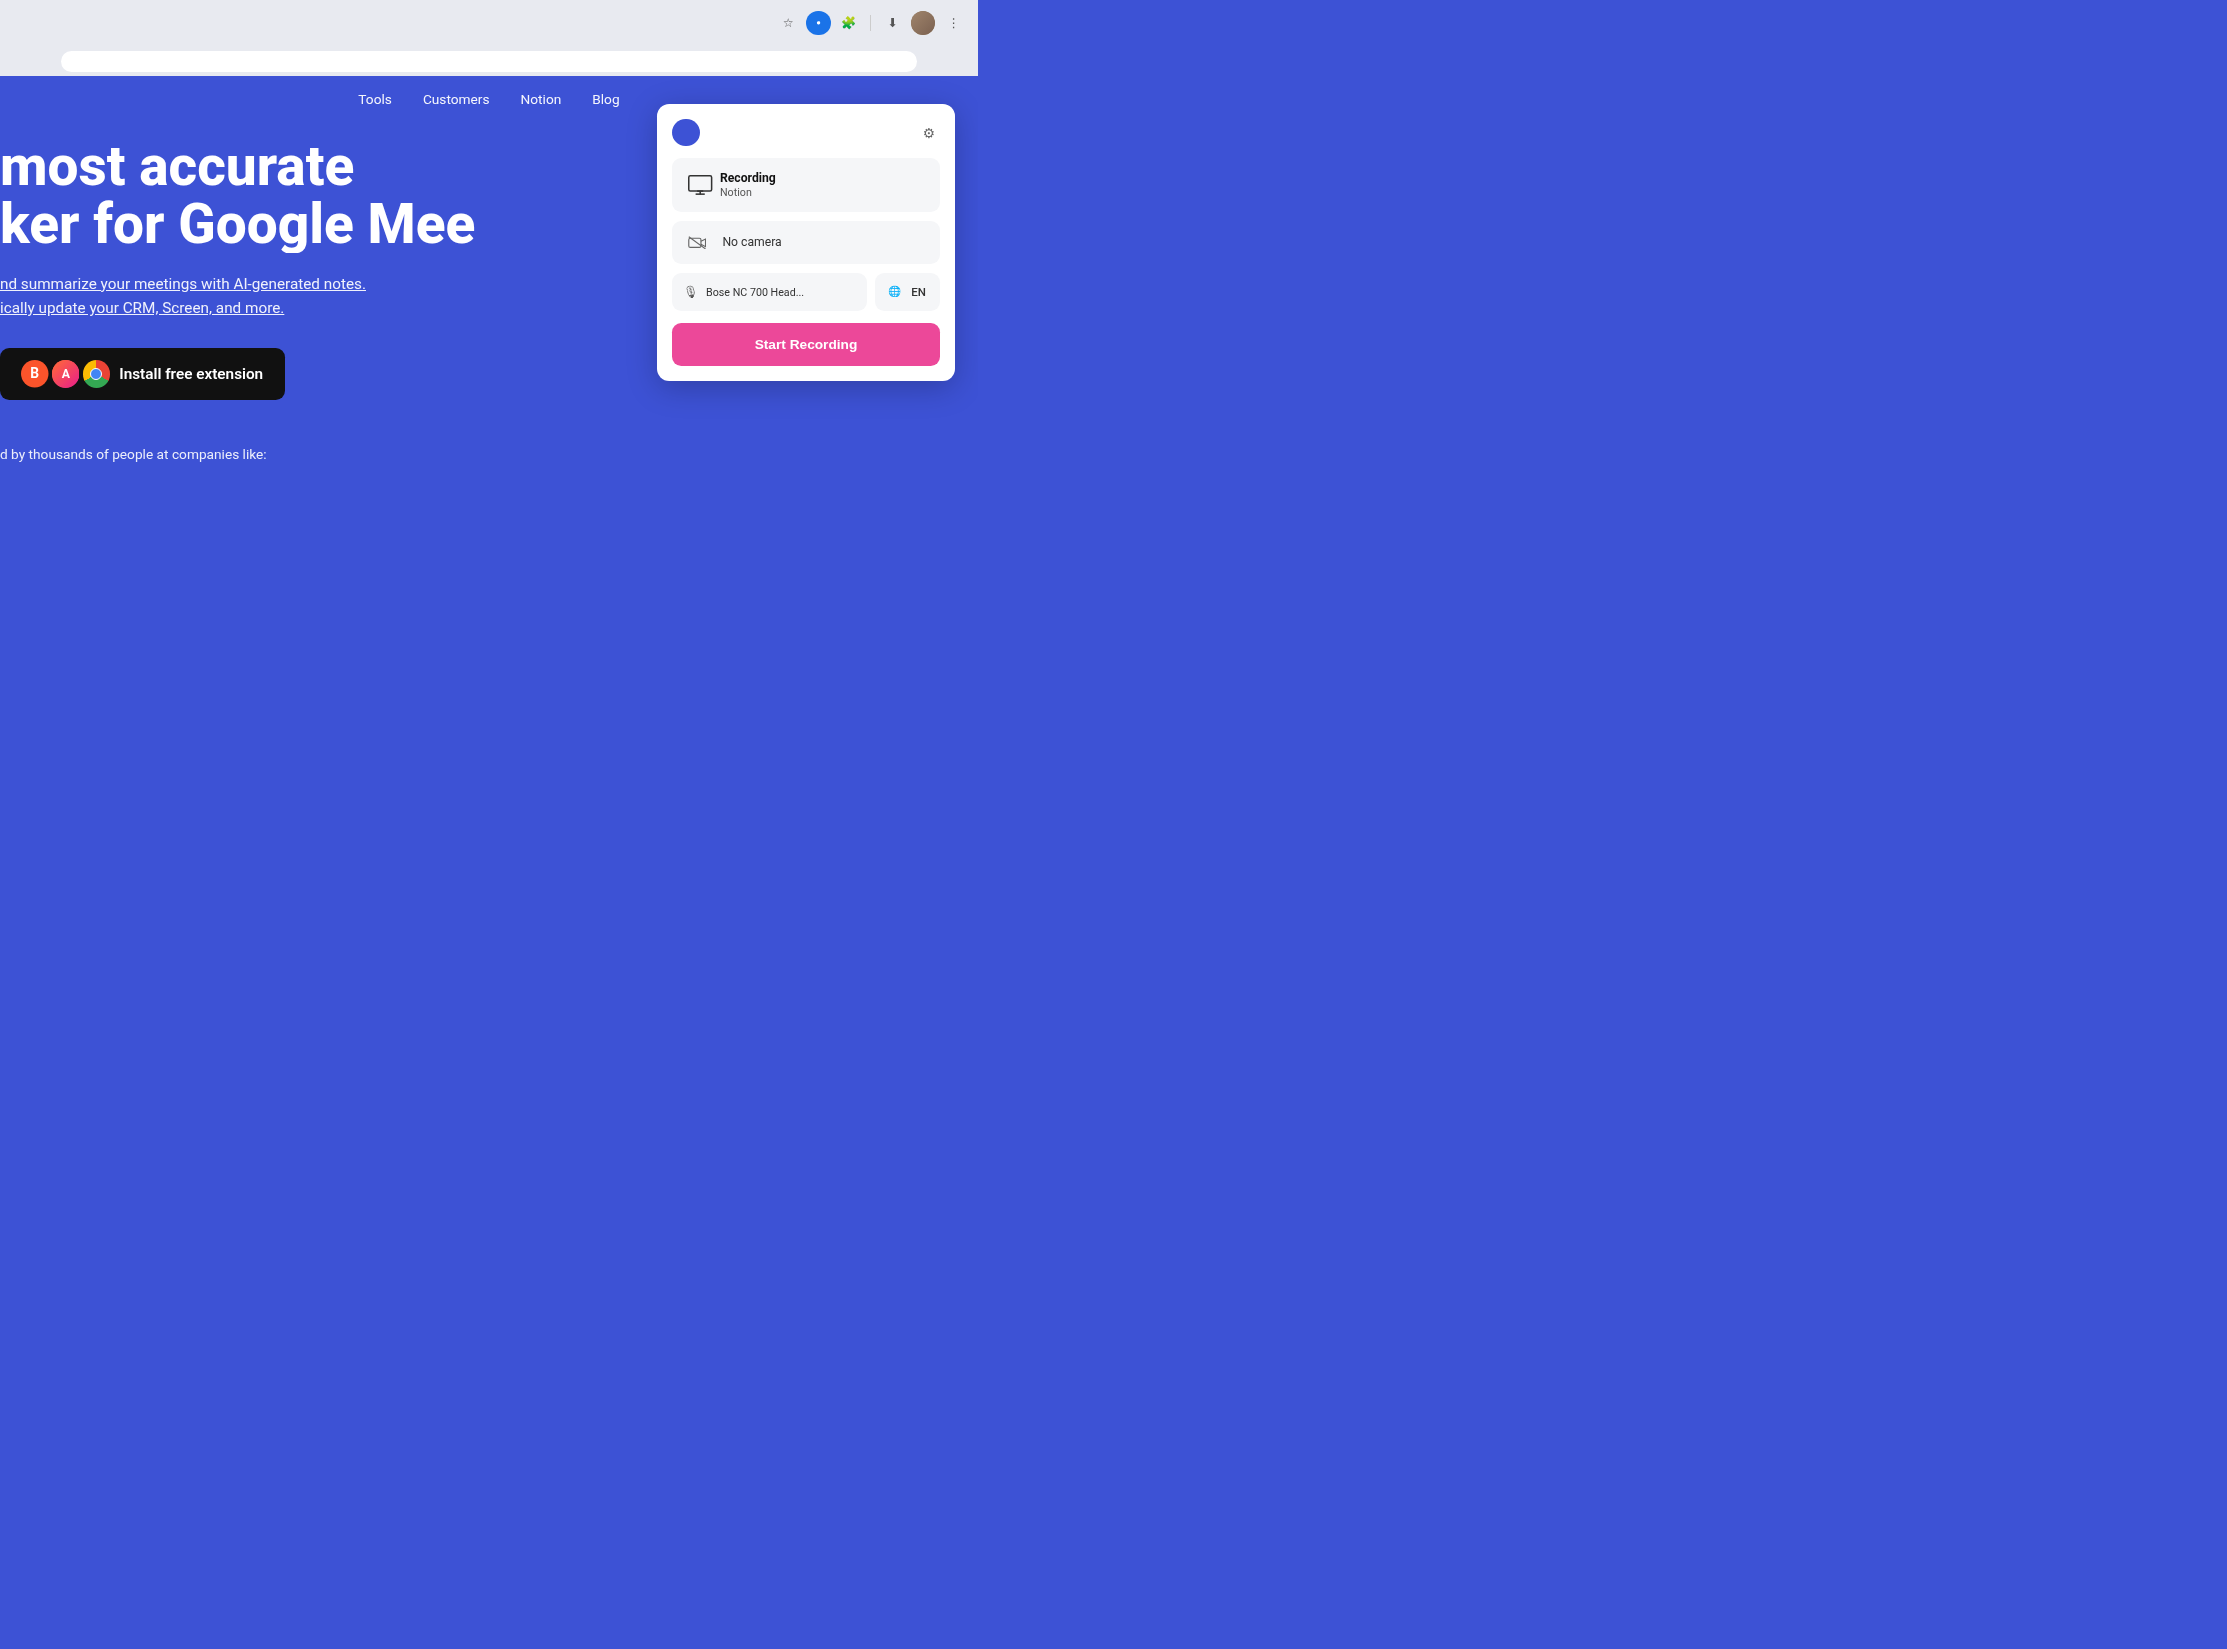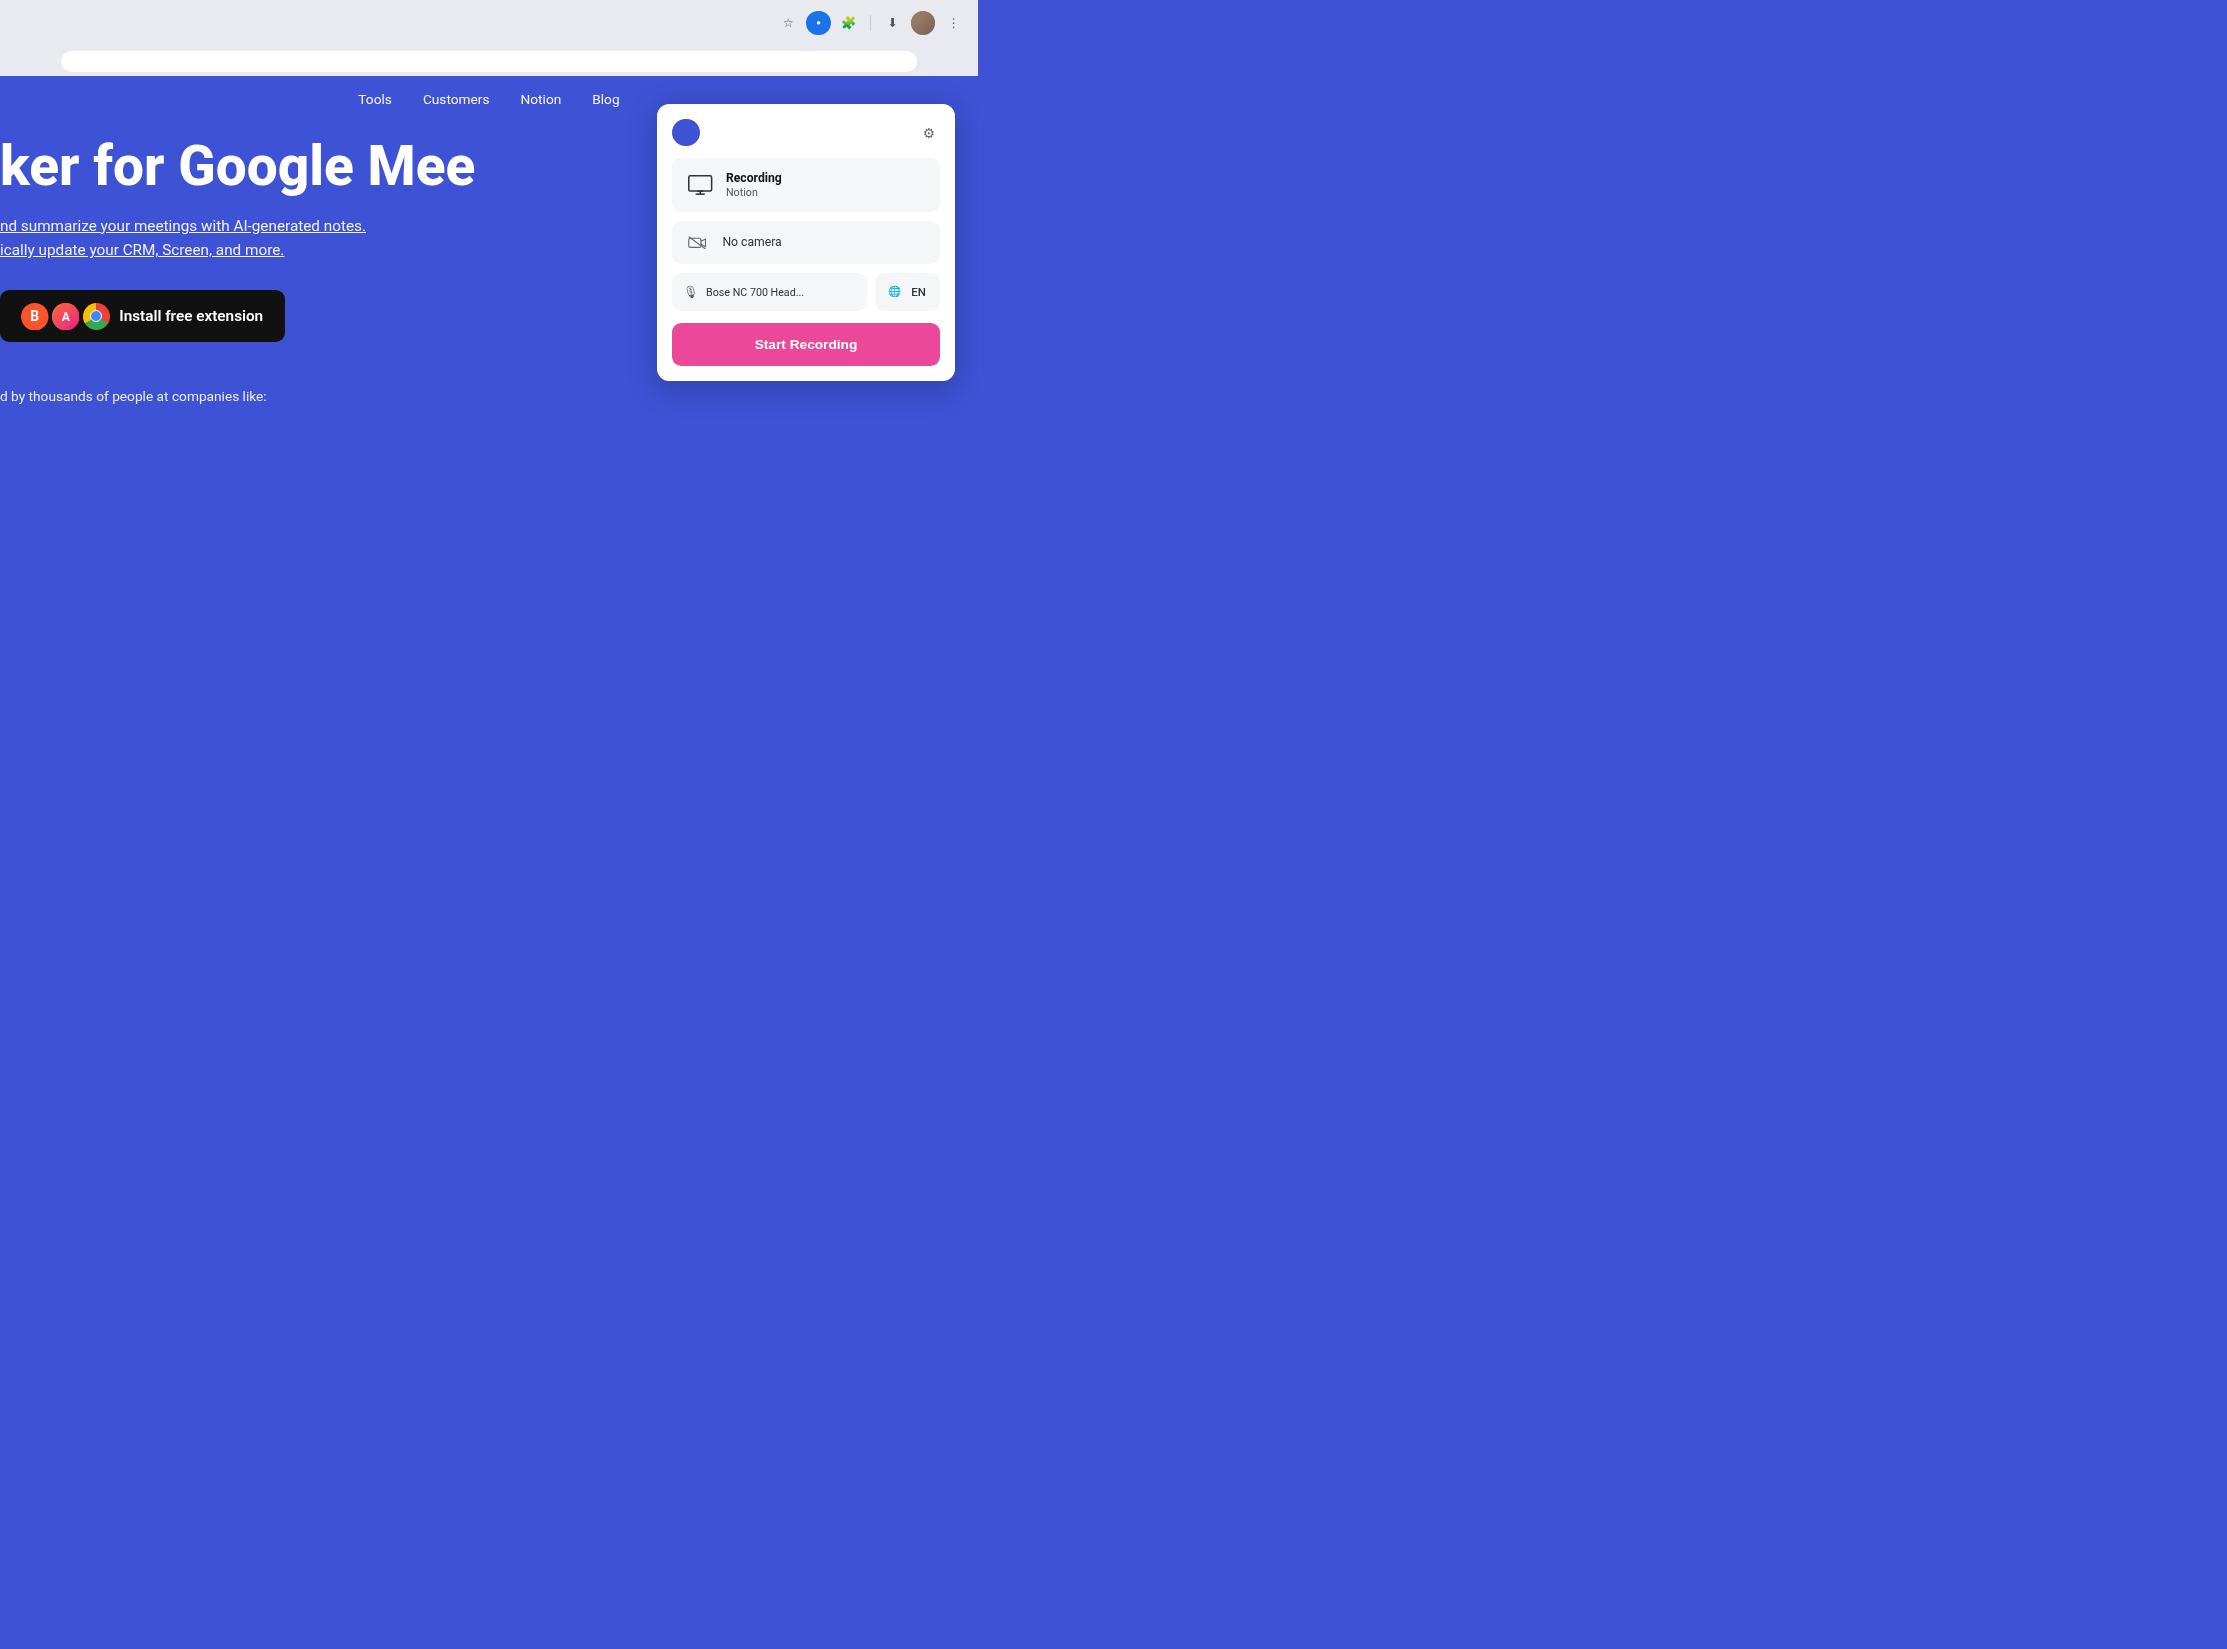--- a/index.html
+++ b/index.html
@@ -252,21 +252,21 @@
     }
 
     
     .recording-section {
       background: #f5f6f8;
       border-radius: 9.2px;
       padding: 12.2px 13.7px;
       margin-bottom: 9.2px;
       display: flex;
       align-items: center;
-      gap: 11px;
+      gap: 5px;
     }
 
     .recording-icon {
       width: 29px;
       height: 29px;
       display: flex;
       align-items: center;
       justify-content: center;
       color: #333;
       font-size: 17px;
@@ -414,20 +414,21 @@
   <div class="nav-bar">
     <span class="nav-item">Tools</span>
     <span class="nav-item">Customers</span>
     <span class="nav-item">Notion</span>
     <span class="nav-item">Blog</span>
   </div>
 
   <div class="hero-content">
     <div class="hero-text-wrapper">
       <div class="hero-title">
+        <div>most accurate</div>
         <div>ker for Google Mee</div>
       </div>
     </div>
 
     <div class="hero-subtitle">
       <div>nd summarize your meetings with AI-generated notes.</div>
       <div>ically update your CRM, Screen, and more.</div>
     </div>
 
     <div class="install-btn">

